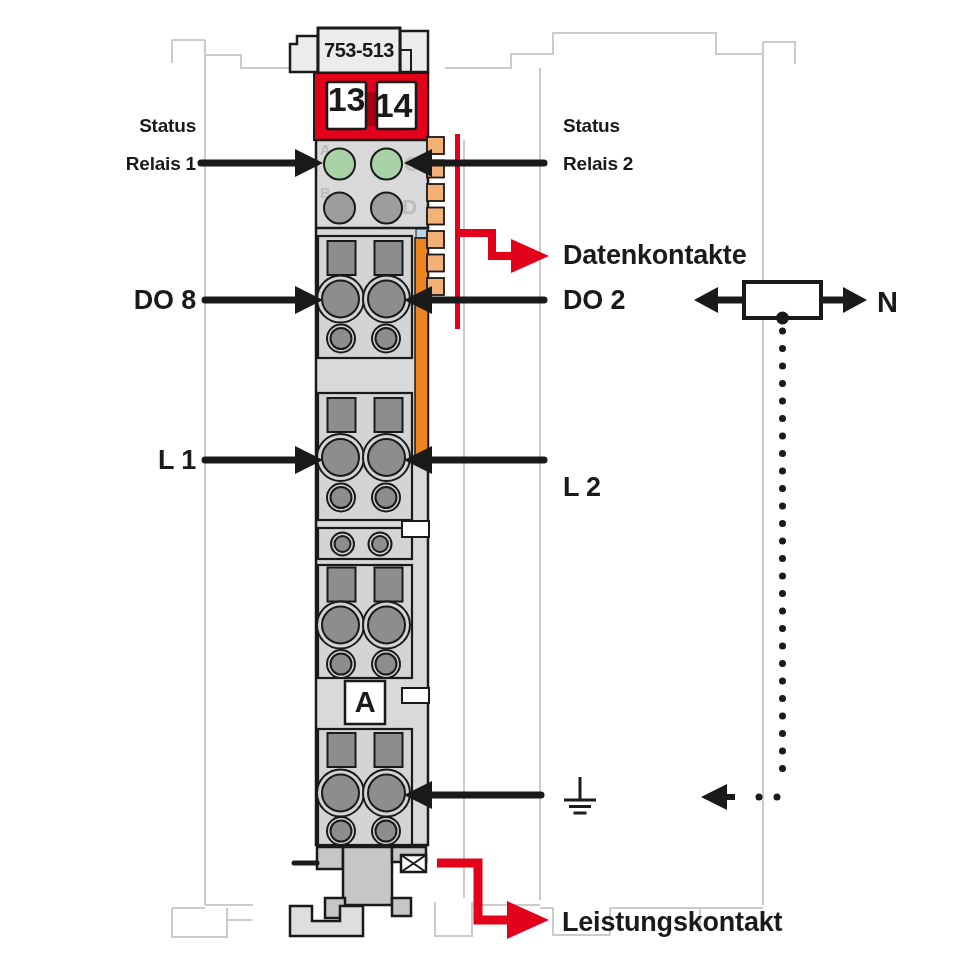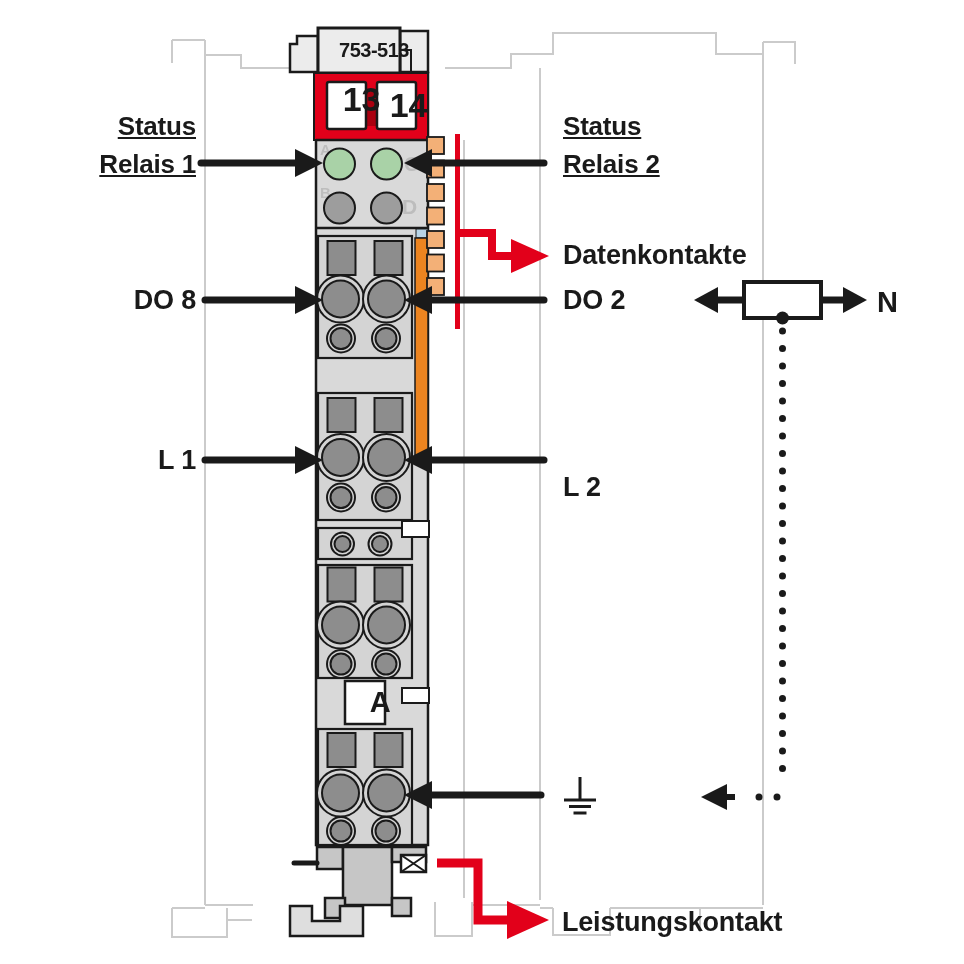--- a/index.html
+++ b/index.html
@@ -2,24 +2,24 @@
 <html><head>
 <meta charset="utf-8">
 <style>
   html,body{margin:0;padding:0;background:#fff;}
   .stage{
     position:relative;width:964px;height:964px;background:#ffffff;overflow:hidden;
     font-family:"Liberation Sans",sans-serif;
   }
   .stage svg{position:absolute;left:0;top:0;}
   .txt{position:absolute;color:#1a1a1a;font-weight:700;letter-spacing:-0.2px;}
-  .lbl{font-size:26px;line-height:38px;white-space:nowrap;text-decoration:underline;}
+  .lbl{font-size:19px;line-height:38px;white-space:nowrap;}
   .lbl-single{font-size:27px;line-height:27px;white-space:nowrap;}
   .right-align{text-align:right;}
-  .boxed{display:flex;align-items:center;justify-content:center;padding-left:15px;}
+  .boxed{display:flex;align-items:center;justify-content:center;}
   .pn{font-size:20px;letter-spacing:-0.5px;}
   .tnum{font-size:34px;}
   .marker{font-size:29px;}
   .nlbl{font-size:29px;}
   .ledtxt{font-weight:700;fill:#bdbdbd;font-family:"Liberation Sans",sans-serif;}
 </style>
 </head>
 <body>
 
 <div class="stage">

